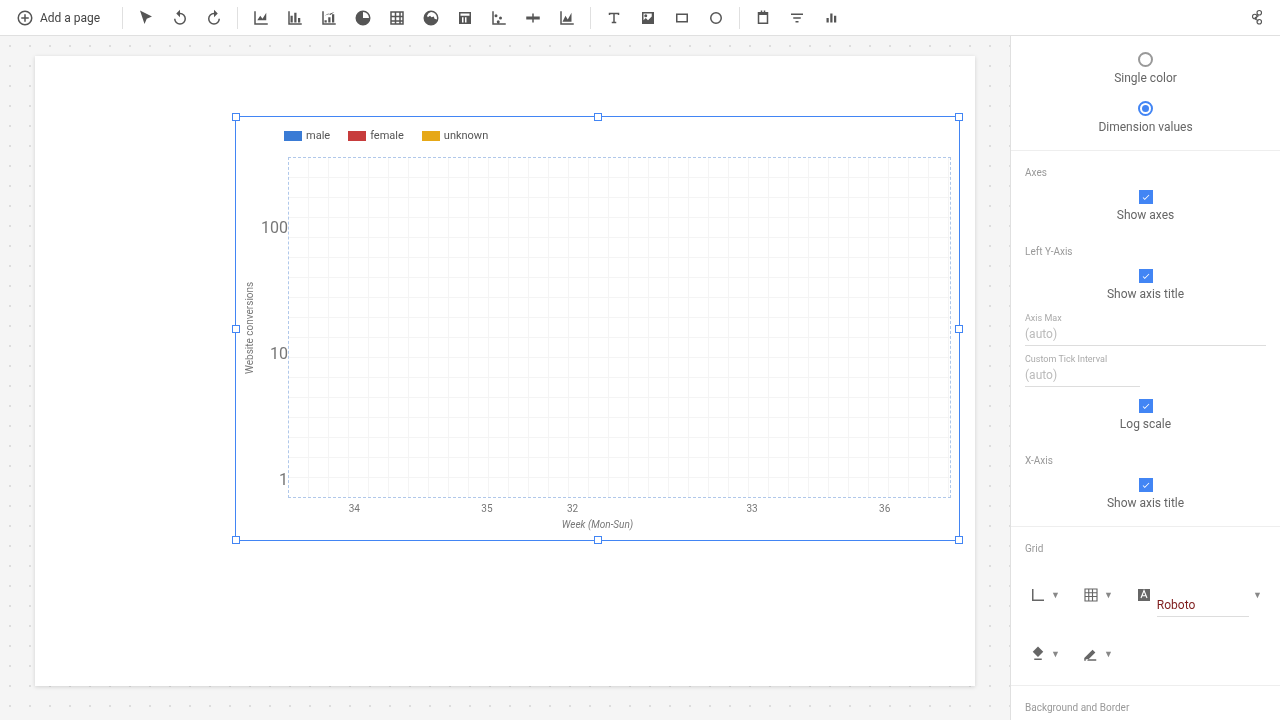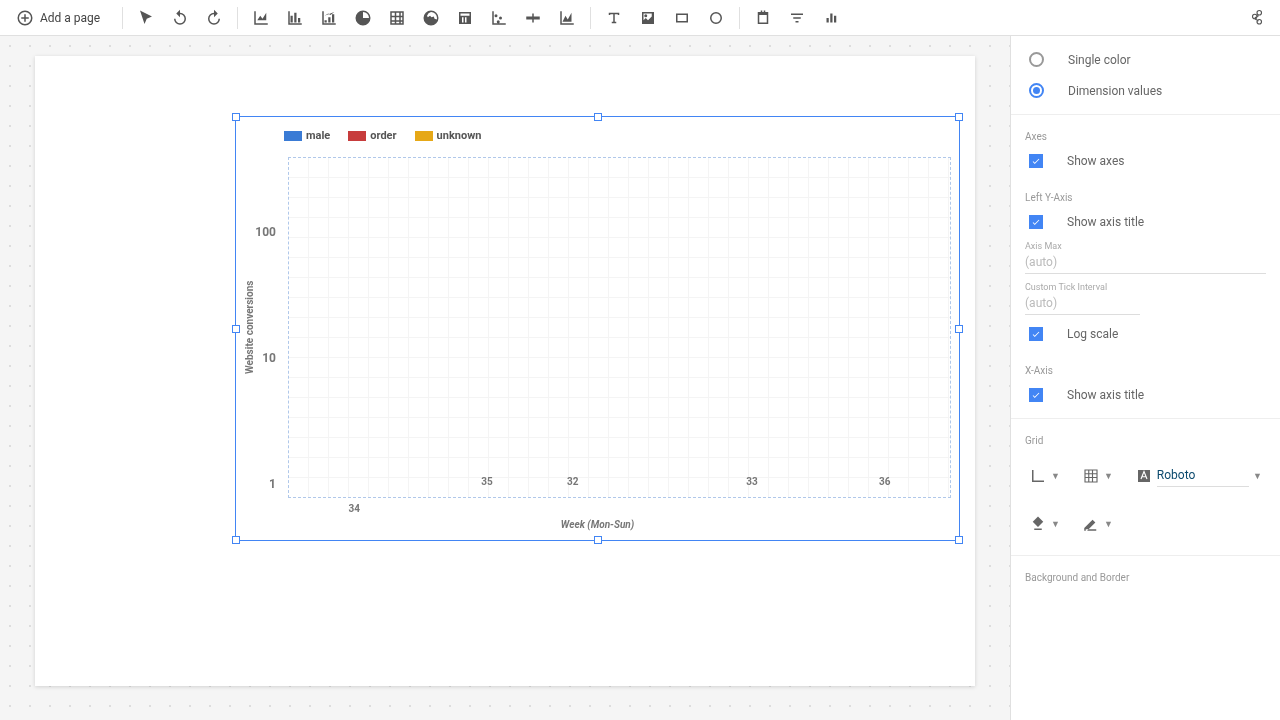--- a/index.html
+++ b/index.html
@@ -8,69 +8,69 @@
 
 .toolbar { height: 36px; border-bottom: 1px solid #e0e0e0; display: flex; align-items: center; padding: 0 8px; gap: 4px; }
 .toolbar .add-page { display: flex; align-items: center; gap: 6px; padding: 4px 8px; font-size: 12px; color: #444; cursor: pointer; margin-right: 6px; }
 .toolbar .tbtn { width: 30px; height: 30px; display: flex; align-items: center; justify-content: center; cursor: pointer; border-radius: 2px; color: #555; }
 .toolbar .sep { width: 1px; height: 22px; background: #e0e0e0; margin: 0 4px; }
 .toolbar .flex-spacer { flex: 1; }
 .toolbar svg { width: 18px; height: 18px; fill: #555; }
 
 
 .main { display: flex; height: calc(100% - 36px); }
-.canvas { flex: 1; background: #f5f5f5; padding: 20px; position: relative; overflow: auto; background-image: radial-gradient(#ddd 1px, transparent 1px); background-size: 20px 20px; font-weight: bold; }
+.canvas { flex: 1; background: #f5f5f5; padding: 20px; position: relative; overflow: auto; background-image: radial-gradient(#ddd 1px, transparent 1px); background-size: 20px 20px; }
 .page { width: 940px; height: 630px; background: #fff; margin: 0 auto; box-shadow: 0 1px 4px rgba(0,0,0,0.15); position: relative; }
 
 
 .chart-sel { position: absolute; left: 200px; top: 60px; width: 725px; height: 425px; border: 1px solid #4285f4; }
 .handle { position: absolute; width: 8px; height: 8px; background: #fff; border: 1px solid #4285f4; }
 .h-tl { top: -4px; left: -4px; } .h-tr { top: -4px; right: -4px; } .h-bl { bottom: -4px; left: -4px; } .h-br { bottom: -4px; right: -4px; }
 .h-tm { top: -4px; left: calc(50% - 4px); } .h-bm { bottom: -4px; left: calc(50% - 4px); }
 .h-ml { top: calc(50% - 4px); left: -4px; } .h-mr { top: calc(50% - 4px); right: -4px; }
 
 .chart-body { position: absolute; inset: 8px; }
 .legend { display: flex; gap: 18px; font-size: 11px; color: #555; padding: 4px 0 8px 40px; }
 .legend .swatch { width: 18px; height: 10px; display: inline-block; margin-right: 4px; vertical-align: middle; }
 .legend .male { background: #3a7bd5; } .legend .female { background: #c73c3c; } .legend .unknown { background: #e6a817; }
 
 .plot-wrap { position: absolute; top: 32px; left: 0; right: 0; bottom: 34px; display: flex; }
 .ylabel { writing-mode: vertical-rl; transform: rotate(180deg); font-size: 10px; color: #777; text-align: center; width: 16px; }
 .yticks { width: 28px; position: relative; }
-.ytick { position: absolute; right: 12px; font-size: 12px; color: #777; transform: translateY(-50%); }
+.ytick { position: absolute; right: 0; font-size: 16px; color: #777; transform: translateY(-50%); }
 .plot { flex: 1; border: 1px dashed #b0c8ea; position: relative; background: repeating-linear-gradient(to right, transparent 0, transparent 19px, #f4f4f4 19px, #f4f4f4 20px), repeating-linear-gradient(to bottom, transparent 0, transparent 19px, #f4f4f4 19px, #f4f4f4 20px); }
 .bars { position: absolute; inset: 0; display: flex; justify-content: space-around; align-items: flex-end; padding: 0 6px; }
 .group { display: flex; align-items: flex-end; gap: 0; width: 105px; justify-content: center; }
 .bar { width: 33px; }
 .b-m { background: #3a7bd5; } .b-f { background: #c73c3c; } .b-u { background: #e6a817; }
 
 .xlabels { position: absolute; left: 44px; right: 0; bottom: 18px; display: flex; justify-content: space-around; font-size: 10px; color: #777; }
 .xtitle { position: absolute; left: 0; right: 0; bottom: 2px; text-align: center; font-size: 10px; color: #777; font-style: italic; }
 
 
 .panel { width: 270px; border-left: 1px solid #e0e0e0; padding: 8px 14px; font-size: 12px; color: #666; overflow: auto; }
-.radio-row, .check-row { display: flex; align-items: center; gap: 24px; padding: 8px 4px; cursor: pointer; }
+.radio-row, .check-row { display: flex; align-items: center; gap: 4px; padding: 8px 4px; cursor: pointer; flex-direction: column; }
 .radio { width: 15px; height: 15px; border-radius: 50%; border: 2px solid #999; display: inline-flex; align-items: center; justify-content: center; }
 .radio.on { border-color: #4285f4; } .radio.on::after { content: ""; width: 7px; height: 7px; border-radius: 50%; background: #4285f4; }
 .checkbox { width: 14px; height: 14px; border: 2px solid #4285f4; background: #4285f4; display: inline-flex; align-items: center; justify-content: center; }
 .checkbox svg { width: 12px; height: 12px; fill: #fff; }
 .sect { font-size: 10px; color: #999; margin: 16px 0 4px; }
 .action-row { display: flex; align-items: center; gap: 10px; padding: 12px 4px; cursor: pointer; }
 .action-row svg { width: 16px; height: 16px; fill: #777; }
 .panel hr { border: none; border-top: 1px solid #eee; margin: 8px -14px; }
 .axis-inputs { display: flex; gap: 12px; padding: 4px 0; }
 .axis-field { flex: 1; }
 .axis-field label { display: block; font-size: 9px; color: #aaa; }
 .axis-field input { width: 100%; border: none; border-bottom: 1px solid #ddd; font-size: 12px; padding: 4px 0; outline: none; background: transparent; }
 .axis-field input::placeholder { color: #bbb; }
 .grid-row { display: flex; gap: 14px; padding: 10px 0; align-items: center; }
 .gbtn { display: flex; align-items: center; gap: 4px; cursor: pointer; padding: 4px; }
 .gbtn svg { width: 18px; height: 18px; fill: #666; }
 .chev { font-size: 9px; color: #888; }
-.font-select { border: none; border-bottom: 1px solid #ddd; font-size: 12px; color: #0c4a6e; padding: 4px 0; flex: 1; background: transparent; }
+.font-select { border: none; border-bottom: 1px solid #ddd; font-size: 12px; color: #7f1d1d; padding: 4px 0; flex: 1; background: transparent; margin-top: 22px; }
 </style>
 </head>
 <body>
 
 <div class="toolbar">
   <div class="add-page">
     <svg viewBox="0 0 24 24">
         <path d="M12 2a10 10 0 100 20 10 10 0 000-20zm0 2a8 8 0 110 16 8 8 0 010-16zm-1 3v4H7v2h4v4h2v-4h4v-2h-4V7h-2z"></path>
       </svg>
     <span>Add a page</span>
@@ -196,21 +196,21 @@
         <div class="handle h-tr"></div>
         <div class="handle h-ml"></div>
         <div class="handle h-mr"></div>
         <div class="handle h-bl"></div>
         <div class="handle h-bm"></div>
         <div class="handle h-br"></div>
 
         <div class="chart-body">
           <div class="legend">
             <span><span class="swatch male"></span><span>male</span></span>
-            <span><span class="swatch female"></span><span>order</span></span>
+            <span><span class="swatch female"></span><span>female</span></span>
             <span><span class="swatch unknown"></span><span>unknown</span></span>
           </div>
           <div class="plot-wrap">
             <div class="ylabel">Website conversions</div>
             <div class="yticks">
               <div class="ytick" style="bottom:0%">1</div>
               <div class="ytick" style="bottom:37%">10</div>
               <div class="ytick" style="bottom:74%">100</div>
             </div>
             <div class="plot">
@@ -237,21 +237,21 @@
                   </div>
                   <div class="group">
                     <div class="bar b-m" style="height: 65.8826%;"></div>
                     <div class="bar b-f" style="height: 22.307%;"></div>
                     <div class="bar b-u" style="height: 0%;"></div>
                   </div>
                 </div>
             </div>
           </div>
           <div class="xlabels" id="xlabels">
-              <span style="width: 105px; text-align: center; margin-top: 27px;">34</span>
+              <span style="width: 105px; text-align: center;">34</span>
               <span style="width: 105px; text-align: center;">35</span>
               <span style="width: 105px; text-align: left;">32</span>
               <span style="width: 105px; text-align: center;">33</span>
               <span style="width: 105px; text-align: center;">36</span>
             </div>
           <div class="xtitle">Week (Mon-Sun)</div>
         </div>
       </div>
     </div>
   </div>

